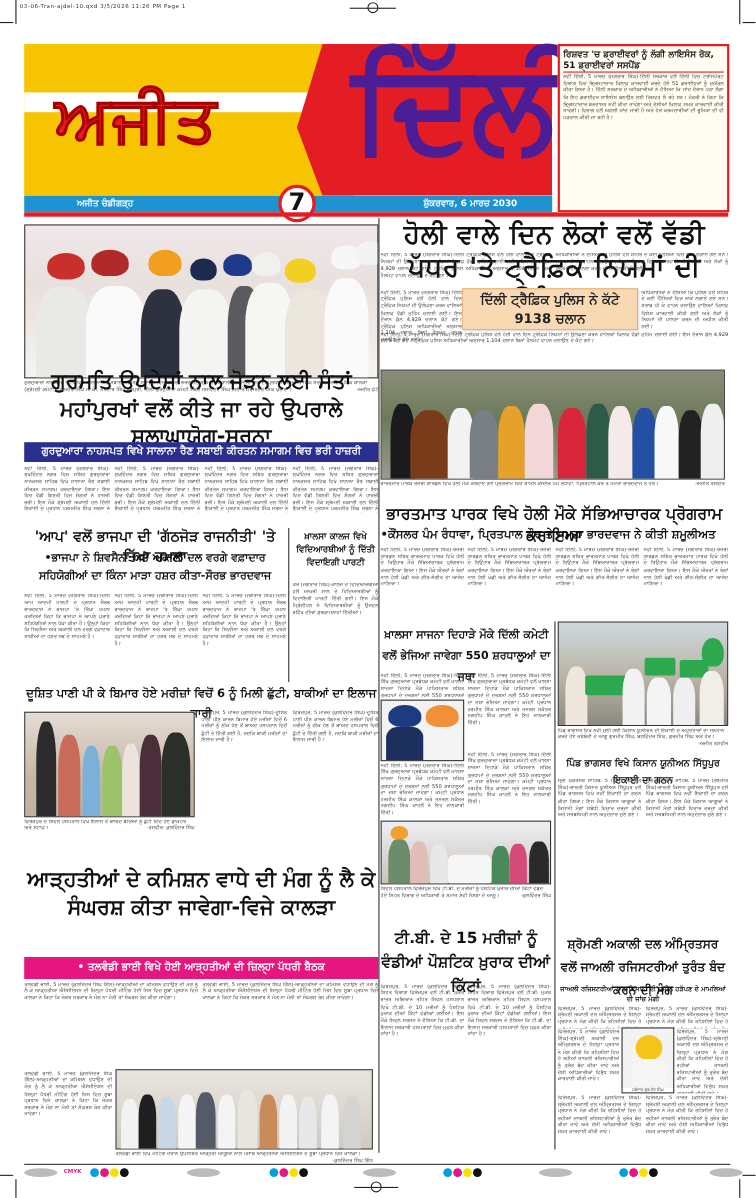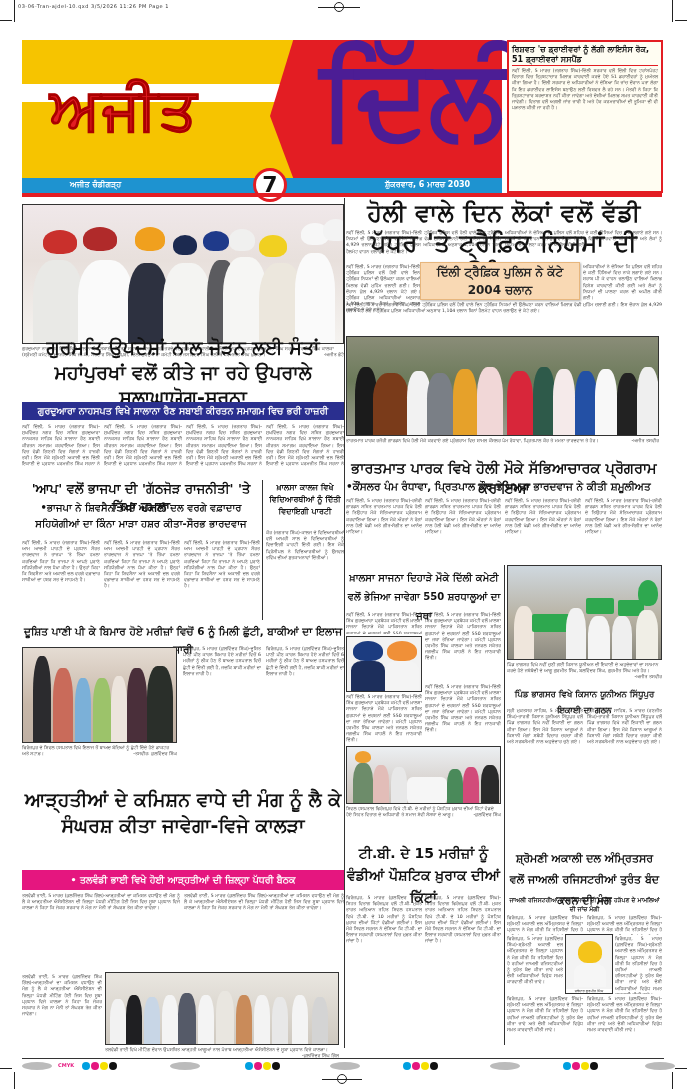--- a/index.html
+++ b/index.html
@@ -96,21 +96,21 @@
   <span>ਗੁਰਦੁਆਰਾ ਨਾਨਕਸਰ ਦਿੱਲੀ ਵਿਖੇ ਸਾਲਾਨਾ ਰੈਣ ਸਬਾਈ ਕੀਰਤਨ ਸਮਾਗਮ ਵਿਚ ਹਾਜ਼ਰੀ ਭਰਦੇ ਹੋਏ ਸ਼੍ਰੋਮਣੀ ਅਕਾਲੀ ਦਲ ਦਿੱਲੀ ਇਕਾਈ ਪ੍ਰਧਾਨ ਪਰਮਜੀਤ ਸਿੰਘ ਸਰਨਾ, ਹਰਮੀਤ ਸਿੰਘ ਕਾਲਕਾ (ਸ਼੍ਰੋਮਣੀ ਕਮੇਟੀ), ਮਨਜੀਤ ਸਿੰਘ ਜੀ.ਕੇ., ਸਰਦਾਰ ਸਿੰਘ ਨੂਰਪੁਰੀ, ਦਿੱਲੀ ਗੁਰਦੁਆਰਾ ਕਮੇਟੀ ਮੈਂਬਰ ਜਸਵਿੰਦਰ ਸਿੰਘ ਜੌਲੀ ਤੇ ਪਰਮਜੀਤ ਸਿੰਘ ਖੁਰਾਣਾ।</span>
   <span style="float:right">-ਅਜੀਤ ਫ਼ੋਟੋ</span>
 </div>
 
 <div class="abs h-big h1">ਹੋਲੀ ਵਾਲੇ ਦਿਨ ਲੋਕਾਂ ਵਲੋਂ ਵੱਡੀ ਪੱਧਰ 'ਤੇ ਟ੍ਰੈਫ਼ਿਕ ਨਿਯਮਾਂ ਦੀ ਉਲੰਘਣਾ</div>
 <div class="abs tx" style="left:346px;top:264px;width:74px;height:68px;overflow:hidden">ਨਵੀਂ ਦਿੱਲੀ, 5 ਮਾਰਚ (ਜਗਤਾਰ ਸਿੰਘ)-ਦਿੱਲੀ ਟ੍ਰੈਫ਼ਿਕ ਪੁਲਿਸ ਵਲੋਂ ਹੋਲੀ ਵਾਲੇ ਦਿਨ ਟ੍ਰੈਫ਼ਿਕ ਨਿਯਮਾਂ ਦੀ ਉਲੰਘਣਾ ਕਰਨ ਵਾਲਿਆਂ ਖ਼ਿਲਾਫ਼ ਵੱਡੀ ਮੁਹਿੰਮ ਚਲਾਈ ਗਈ। ਇਸ ਦੌਰਾਨ ਕੁੱਲ 4,929 ਚਲਾਨ ਕੱਟੇ ਗਏ। ਟ੍ਰੈਫ਼ਿਕ ਪੁਲਿਸ ਅਧਿਕਾਰੀਆਂ ਅਨੁਸਾਰ 1,104 ਚਲਾਨ ਬਿਨਾਂ ਹੈਲਮੇਟ ਵਾਹਨ ਚਲਾਉਣ ਦੇ ਕੱਟੇ ਗਏ।</div>
 <div class="abs tx" style="left:346px;top:230px;width:155px;height:32px;overflow:hidden">ਨਵੀਂ ਦਿੱਲੀ, 5 ਮਾਰਚ (ਜਗਤਾਰ ਸਿੰਘ)-ਦਿੱਲੀ ਟ੍ਰੈਫ਼ਿਕ ਪੁਲਿਸ ਵਲੋਂ ਹੋਲੀ ਵਾਲੇ ਦਿਨ ਟ੍ਰੈਫ਼ਿਕ ਨਿਯਮਾਂ ਦੀ ਉਲੰਘਣਾ ਕਰਨ ਵਾਲਿਆਂ ਖ਼ਿਲਾਫ਼ ਵੱਡੀ ਮੁਹਿੰਮ ਚਲਾਈ ਗਈ। ਇਸ ਦੌਰਾਨ ਕੁੱਲ 4,929 ਚਲਾਨ ਕੱਟੇ ਗਏ। ਟ੍ਰੈਫ਼ਿਕ ਪੁਲਿਸ ਅਧਿਕਾਰੀਆਂ ਅਨੁਸਾਰ 1,104 ਚਲਾਨ ਬਿਨਾਂ ਹੈਲਮੇਟ ਵਾਹਨ ਚਲਾਉਣ ਦੇ ਕੱਟੇ ਗਏ।</div>
 <div class="abs tx" style="left:505px;top:230px;width:157px;height:32px;overflow:hidden">ਅਧਿਕਾਰੀਆਂ ਨੇ ਦੱਸਿਆ ਕਿ ਪੁਲਿਸ ਵਲੋਂ ਸ਼ਹਿਰ ਦੇ ਕਈ ਹਿੱਸਿਆਂ ਵਿਚ ਨਾਕੇ ਲਗਾਏ ਗਏ ਸਨ। ਸ਼ਰਾਬ ਪੀ ਕੇ ਵਾਹਨ ਚਲਾਉਣ ਵਾਲਿਆਂ ਖ਼ਿਲਾਫ਼ ਵਿਸ਼ੇਸ਼ ਕਾਰਵਾਈ ਕੀਤੀ ਗਈ ਅਤੇ ਲੋਕਾਂ ਨੂੰ ਨਿਯਮਾਂ ਦੀ ਪਾਲਣਾ ਕਰਨ ਦੀ ਅਪੀਲ ਕੀਤੀ ਗਈ।</div>
 <div class="abs tx" style="left:583px;top:264px;width:79px;height:36px;overflow:hidden">ਅਧਿਕਾਰੀਆਂ ਨੇ ਦੱਸਿਆ ਕਿ ਪੁਲਿਸ ਵਲੋਂ ਸ਼ਹਿਰ ਦੇ ਕਈ ਹਿੱਸਿਆਂ ਵਿਚ ਨਾਕੇ ਲਗਾਏ ਗਏ ਸਨ। ਸ਼ਰਾਬ ਪੀ ਕੇ ਵਾਹਨ ਚਲਾਉਣ ਵਾਲਿਆਂ ਖ਼ਿਲਾਫ਼ ਵਿਸ਼ੇਸ਼ ਕਾਰਵਾਈ ਕੀਤੀ ਗਈ ਅਤੇ ਲੋਕਾਂ ਨੂੰ ਨਿਯਮਾਂ ਦੀ ਪਾਲਣਾ ਕਰਨ ਦੀ ਅਪੀਲ ਕੀਤੀ ਗਈ।</div>
 <div class="abs tx" style="left:346px;top:302px;width:316px;height:30px;overflow:hidden">ਨਵੀਂ ਦਿੱਲੀ, 5 ਮਾਰਚ (ਜਗਤਾਰ ਸਿੰਘ)-ਦਿੱਲੀ ਟ੍ਰੈਫ਼ਿਕ ਪੁਲਿਸ ਵਲੋਂ ਹੋਲੀ ਵਾਲੇ ਦਿਨ ਟ੍ਰੈਫ਼ਿਕ ਨਿਯਮਾਂ ਦੀ ਉਲੰਘਣਾ ਕਰਨ ਵਾਲਿਆਂ ਖ਼ਿਲਾਫ਼ ਵੱਡੀ ਮੁਹਿੰਮ ਚਲਾਈ ਗਈ। ਇਸ ਦੌਰਾਨ ਕੁੱਲ 4,929 ਚਲਾਨ ਕੱਟੇ ਗਏ। ਟ੍ਰੈਫ਼ਿਕ ਪੁਲਿਸ ਅਧਿਕਾਰੀਆਂ ਅਨੁਸਾਰ 1,104 ਚਲਾਨ ਬਿਨਾਂ ਹੈਲਮੇਟ ਵਾਹਨ ਚਲਾਉਣ ਦੇ ਕੱਟੇ ਗਏ।</div>
-<div class="abs pull">ਦਿੱਲੀ ਟ੍ਰੈਫ਼ਿਕ ਪੁਲਿਸ ਨੇ ਕੱਟੇ 2004 ਚਲਾਨ</div>
+<div class="abs pull">ਦਿੱਲੀ ਟ੍ਰੈਫ਼ਿਕ ਪੁਲਿਸ ਨੇ ਕੱਟੇ 9138 ਚਲਾਨ</div>
 
 <div class="abs photo ph-women">
   <div class="body" style="left:8px;top:30px;width:22px;height:70px;background:#1b1b1b"></div>
   <div class="body" style="left:26px;top:36px;width:36px;height:64px;background:#7a3b1a"></div>
   <div class="body" style="left:60px;top:34px;width:24px;height:66px;background:#f2f2f2"></div>
   <div class="body" style="left:80px;top:36px;width:26px;height:64px;background:#7a7f86"></div>
   <div class="body" style="left:106px;top:32px;width:24px;height:68px;background:#e6a12a"></div>
   <div class="body" style="left:130px;top:30px;width:26px;height:70px;background:#f1d7d7"></div>
   <div class="body" style="left:160px;top:34px;width:26px;height:66px;background:#d8263a"></div>
   <div class="body" style="left:186px;top:30px;width:22px;height:70px;background:#2e5a4a"></div>

